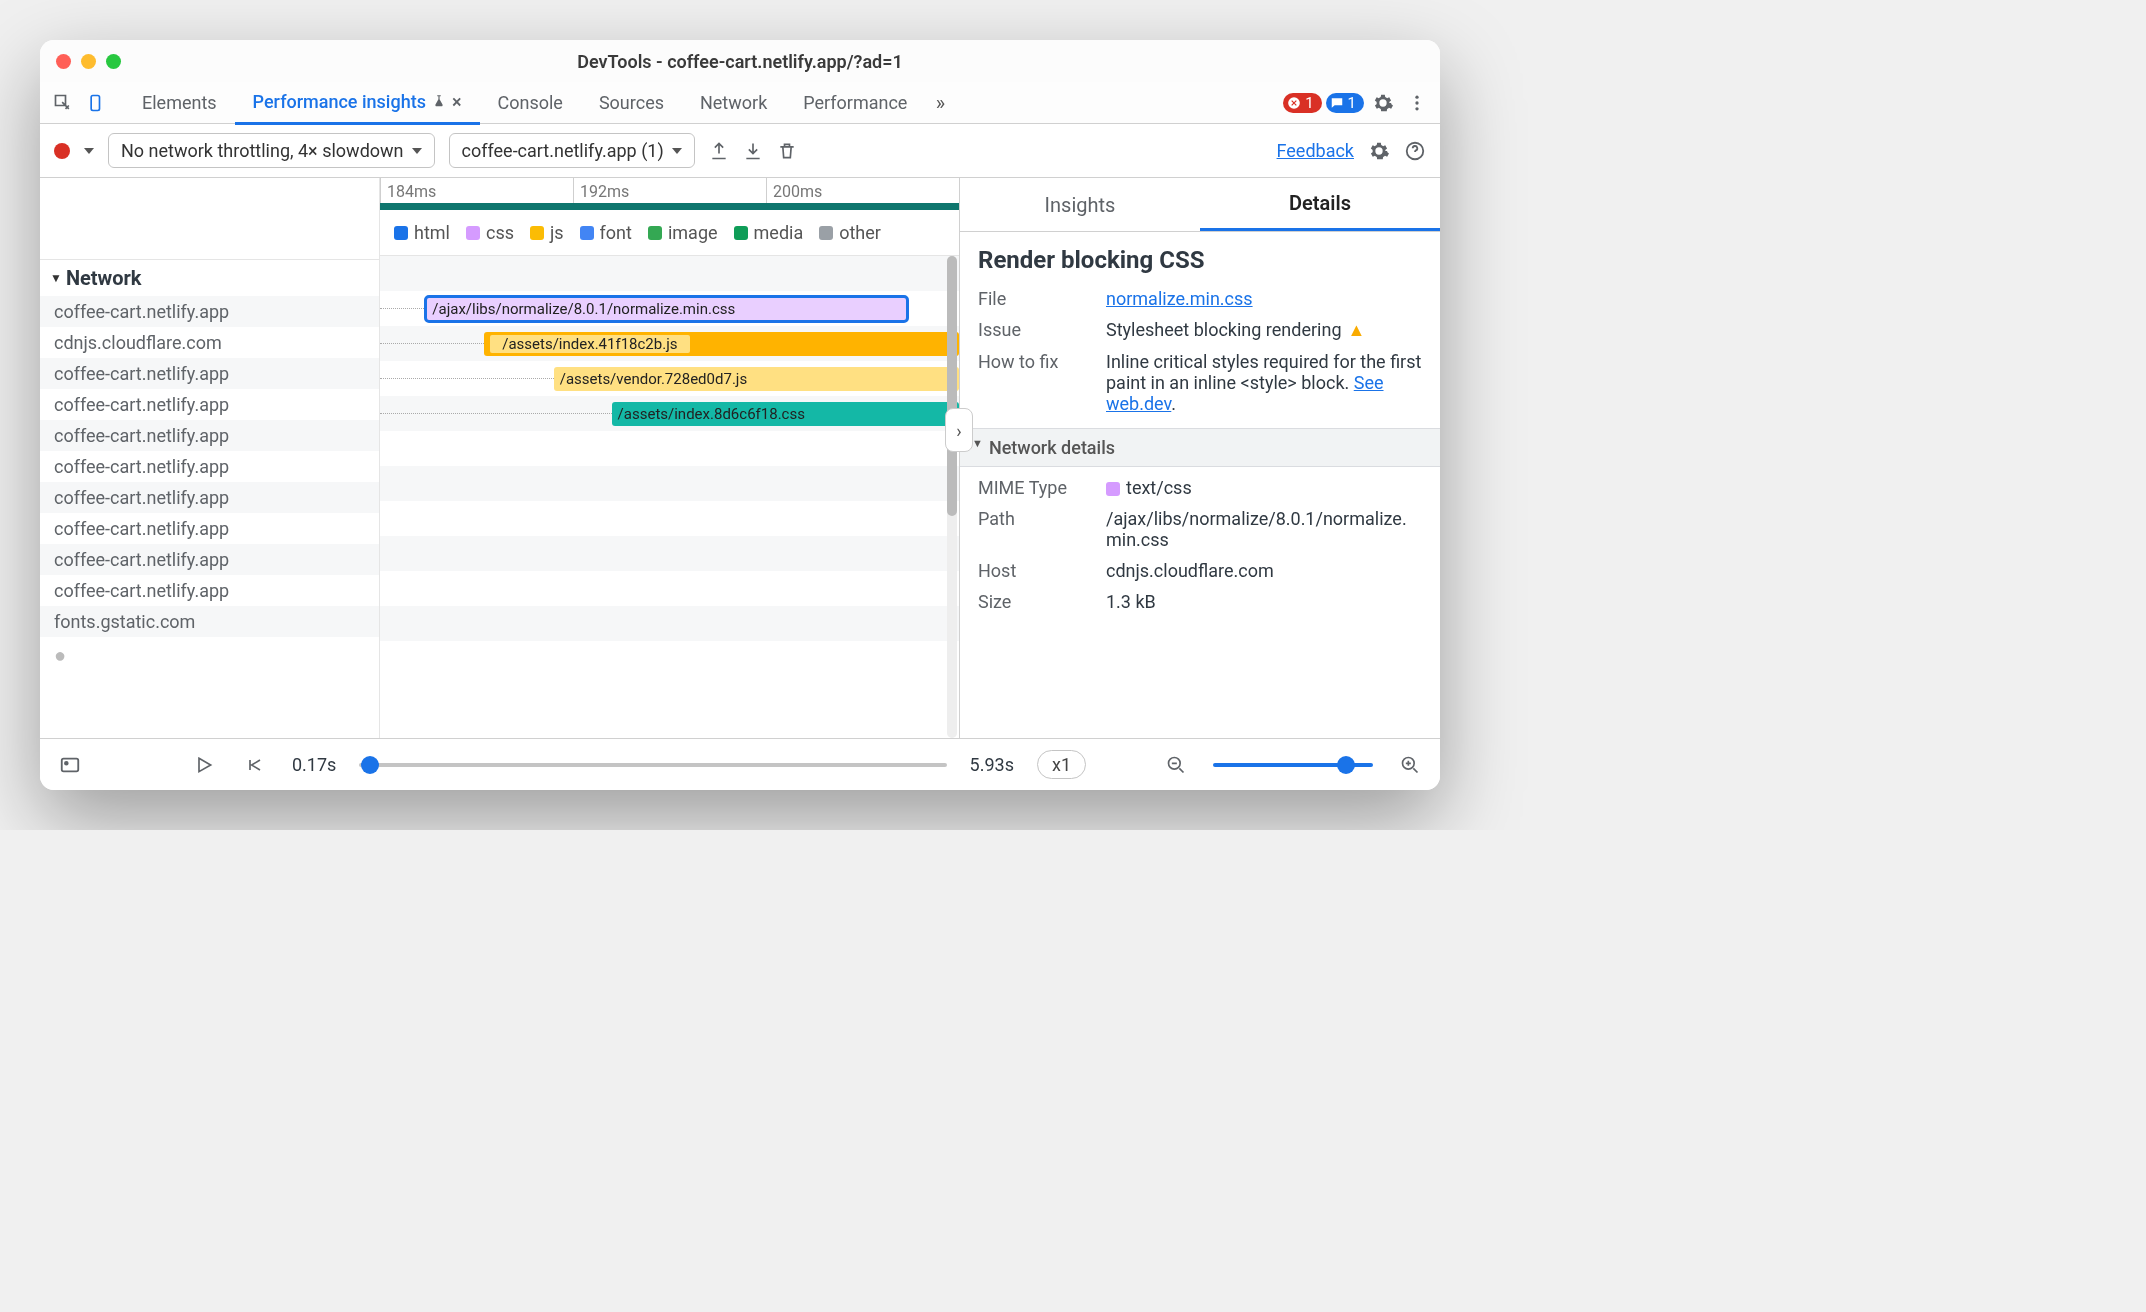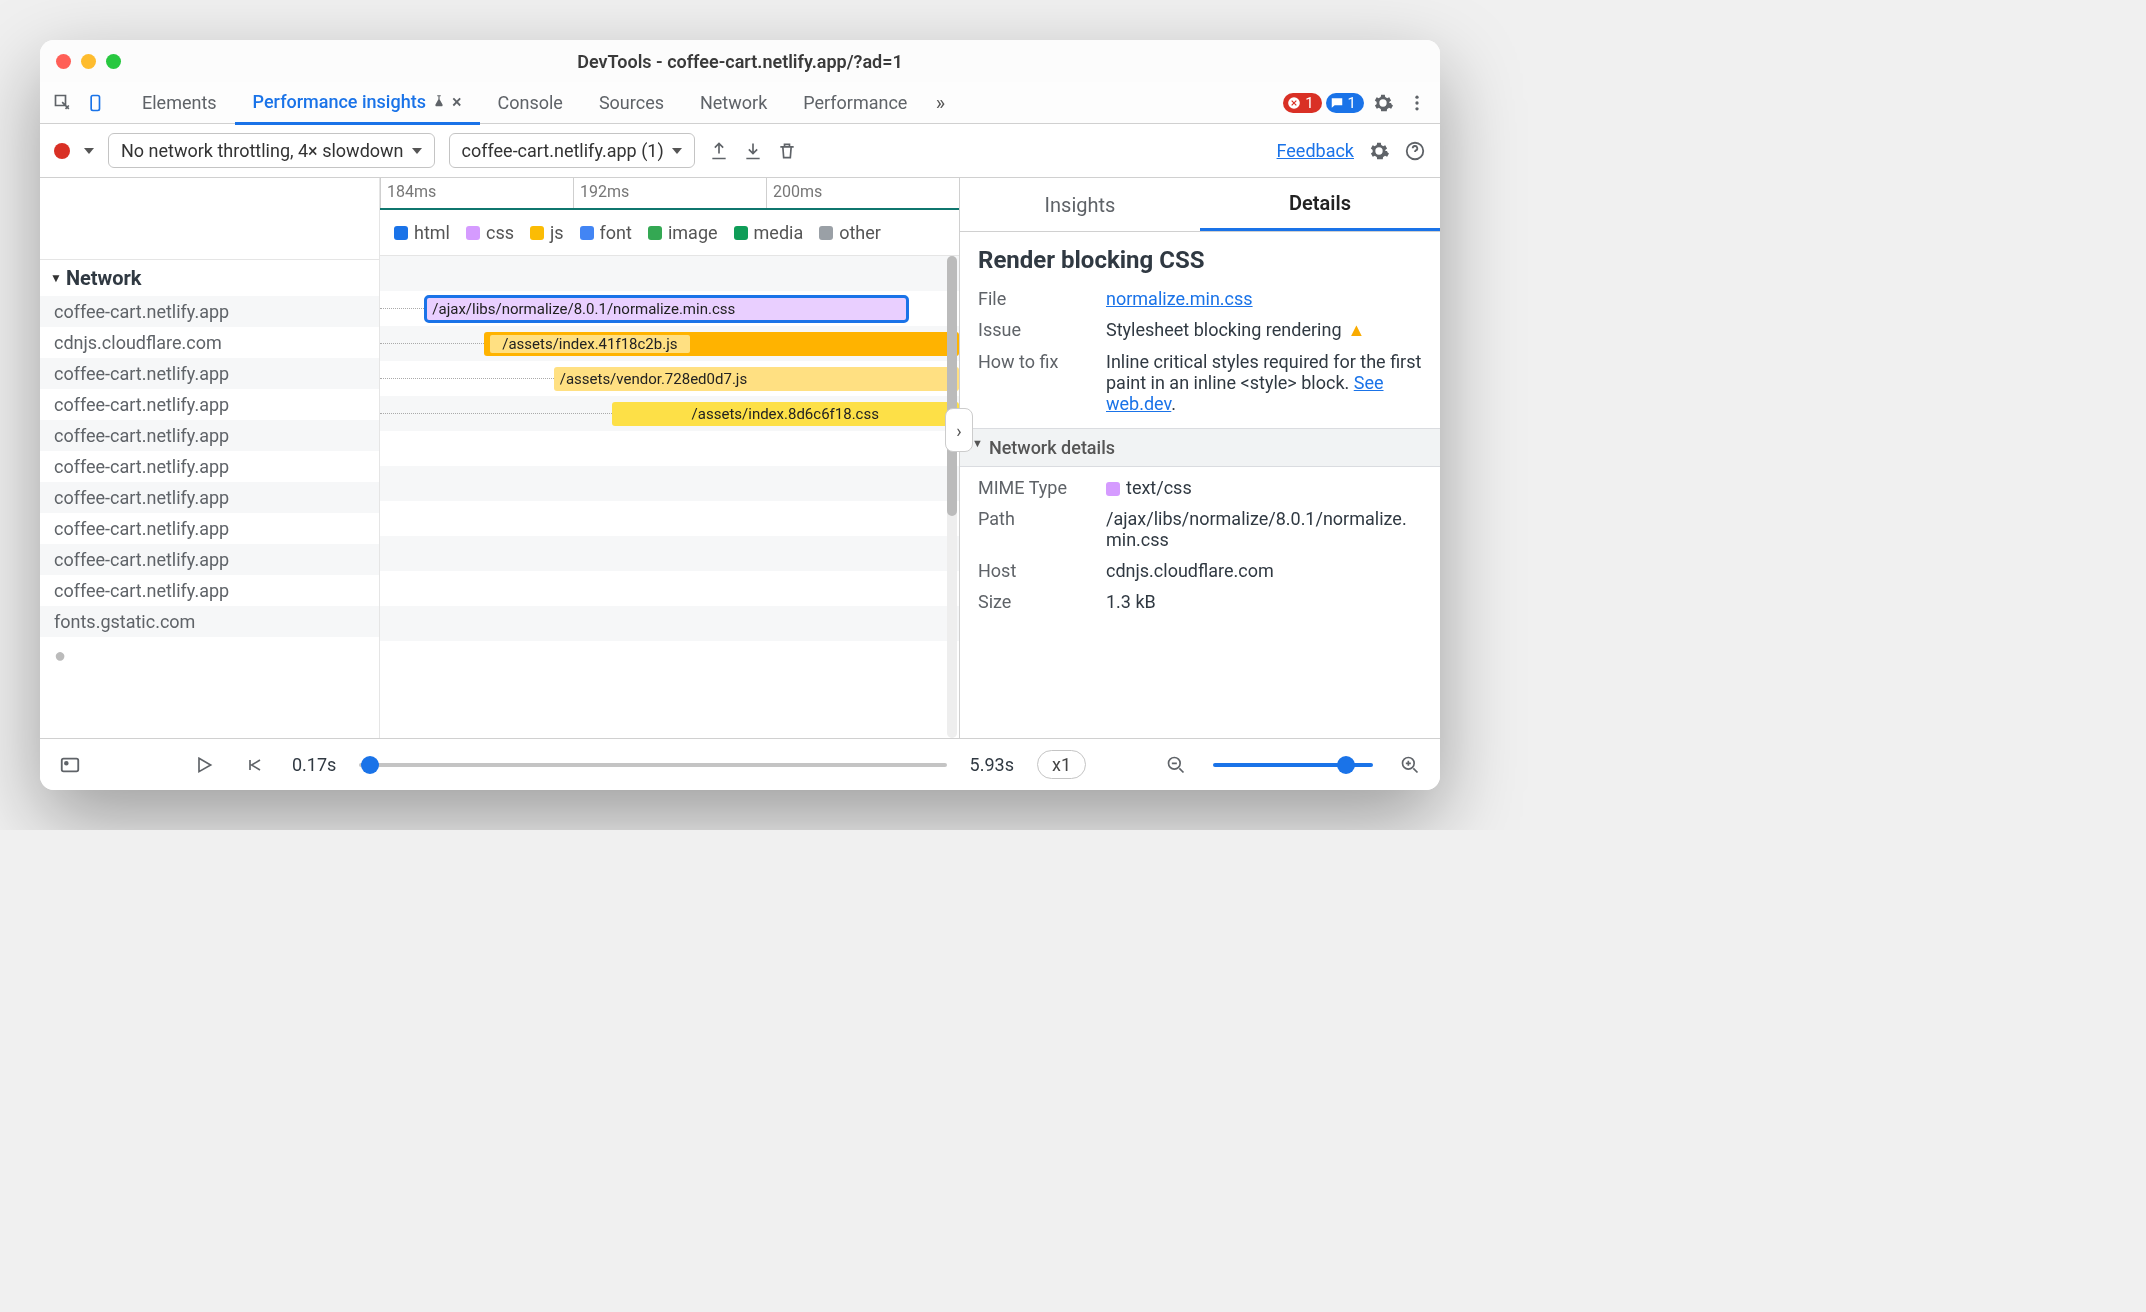--- a/index.html
+++ b/index.html
@@ -90,41 +90,41 @@
   .timeline-hdr-gap { height:82px; border-bottom:1px solid #e5e5e5; }
   .section-title { font-weight:700; font-size:20px; padding:6px 10px; display:flex; align-items:center; gap:4px; }
   .section-title::before { content:"▼"; font-size:12px; color:#333; }
   .host-row {
     padding:5px 14px; color:#5f6368; font-size:18px; white-space:nowrap; overflow:hidden; text-overflow:ellipsis;
   }
   .host-rows > div:nth-child(odd) { background:#f6f7f8; }
 
   
   .mid-col { flex:1; display:flex; flex-direction:column; position:relative; border-right:1px solid #d0d0d0; }
-  .ruler { height:32px; border-bottom:2px solid #0f766e; display:flex; }
+  .ruler { height:32px; border-bottom:7px solid #0f766e; display:flex; }
   .ruler .tick { flex:1; border-left:1px solid #cfcfcf; padding:4px 6px; color:#777; font-size:16px; }
   .legend { display:flex; gap:16px; padding:12px 14px; border-bottom:1px solid #e5e5e5; color:#555; flex-wrap:wrap; }
   .legend span { display:flex; align-items:center; gap:6px; }
   .sw { width:14px; height:14px; border-radius:3px; }
   .sw.html{background:#1a73e8;} .sw.css{background:#d59bff;} .sw.js{background:#fbbc04;}
   .sw.font{background:#4285f4;} .sw.image{background:#34a853;} .sw.media{background:#0f9d58;}
   .sw.other{background:#9aa0a6;}
   .tracks { position:relative; flex:1; }
   .track { height:35px; position:relative; }
   .tracks .track:nth-child(odd){background:#f6f7f8;}
   .bar {
     position:absolute; top:6px; height:24px; border-radius:3px;
     display:flex; align-items:center; padding:0 6px; font-size:15px; color:#222;
     white-space:nowrap; overflow:hidden;
   }
   .bar-line-before { position:absolute; top:17px; height:1px; border-top:1px dotted #aaa; }
   .bar.css { background:#e9cfff; outline:3px solid #1a73e8; outline-offset:-1px; }
   .bar.js { background:#ffe082; }
   .bar.js.full { background:#ffb300; }
-  .bar.cssplain { background:#fde047;justify-content:center; }
+  .bar.cssplain { background:#14b8a6; }
   .expand-handle {
     position:absolute; right:-14px; top:230px;
     width:28px; height:44px; border:1px solid #ccc; border-radius:8px;
     background:#fff; display:flex; align-items:center; justify-content:center;
     color:#555; font-size:18px; cursor:pointer;
   }
   .vscroll { position:absolute; right:2px; top:0; bottom:0; width:10px; background:#eee; border-radius:6px; }
   .vscroll .thumb { position:absolute; top:0; width:100%; height:260px; background:#bbb; border-radius:6px; }
   .left-col .dot-indicator { padding:6px 14px; color:#bbb; font-size:20px; }
 

